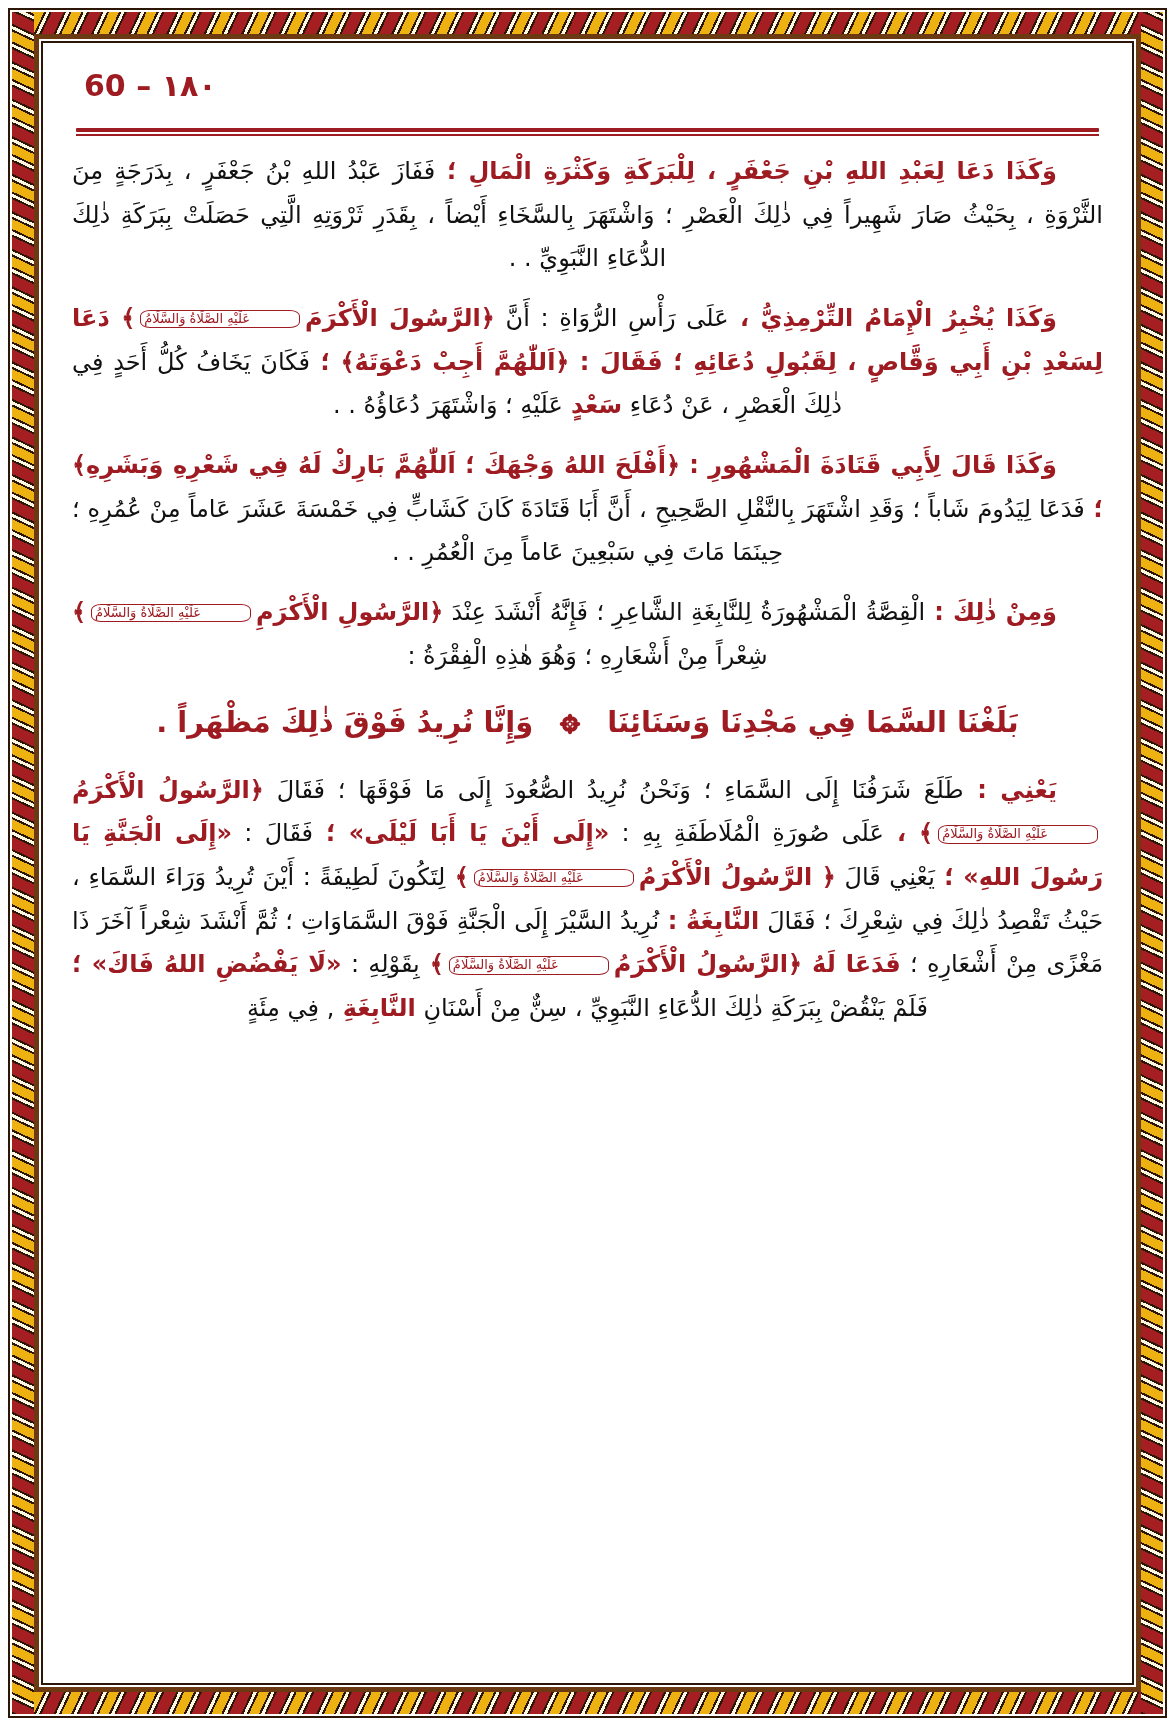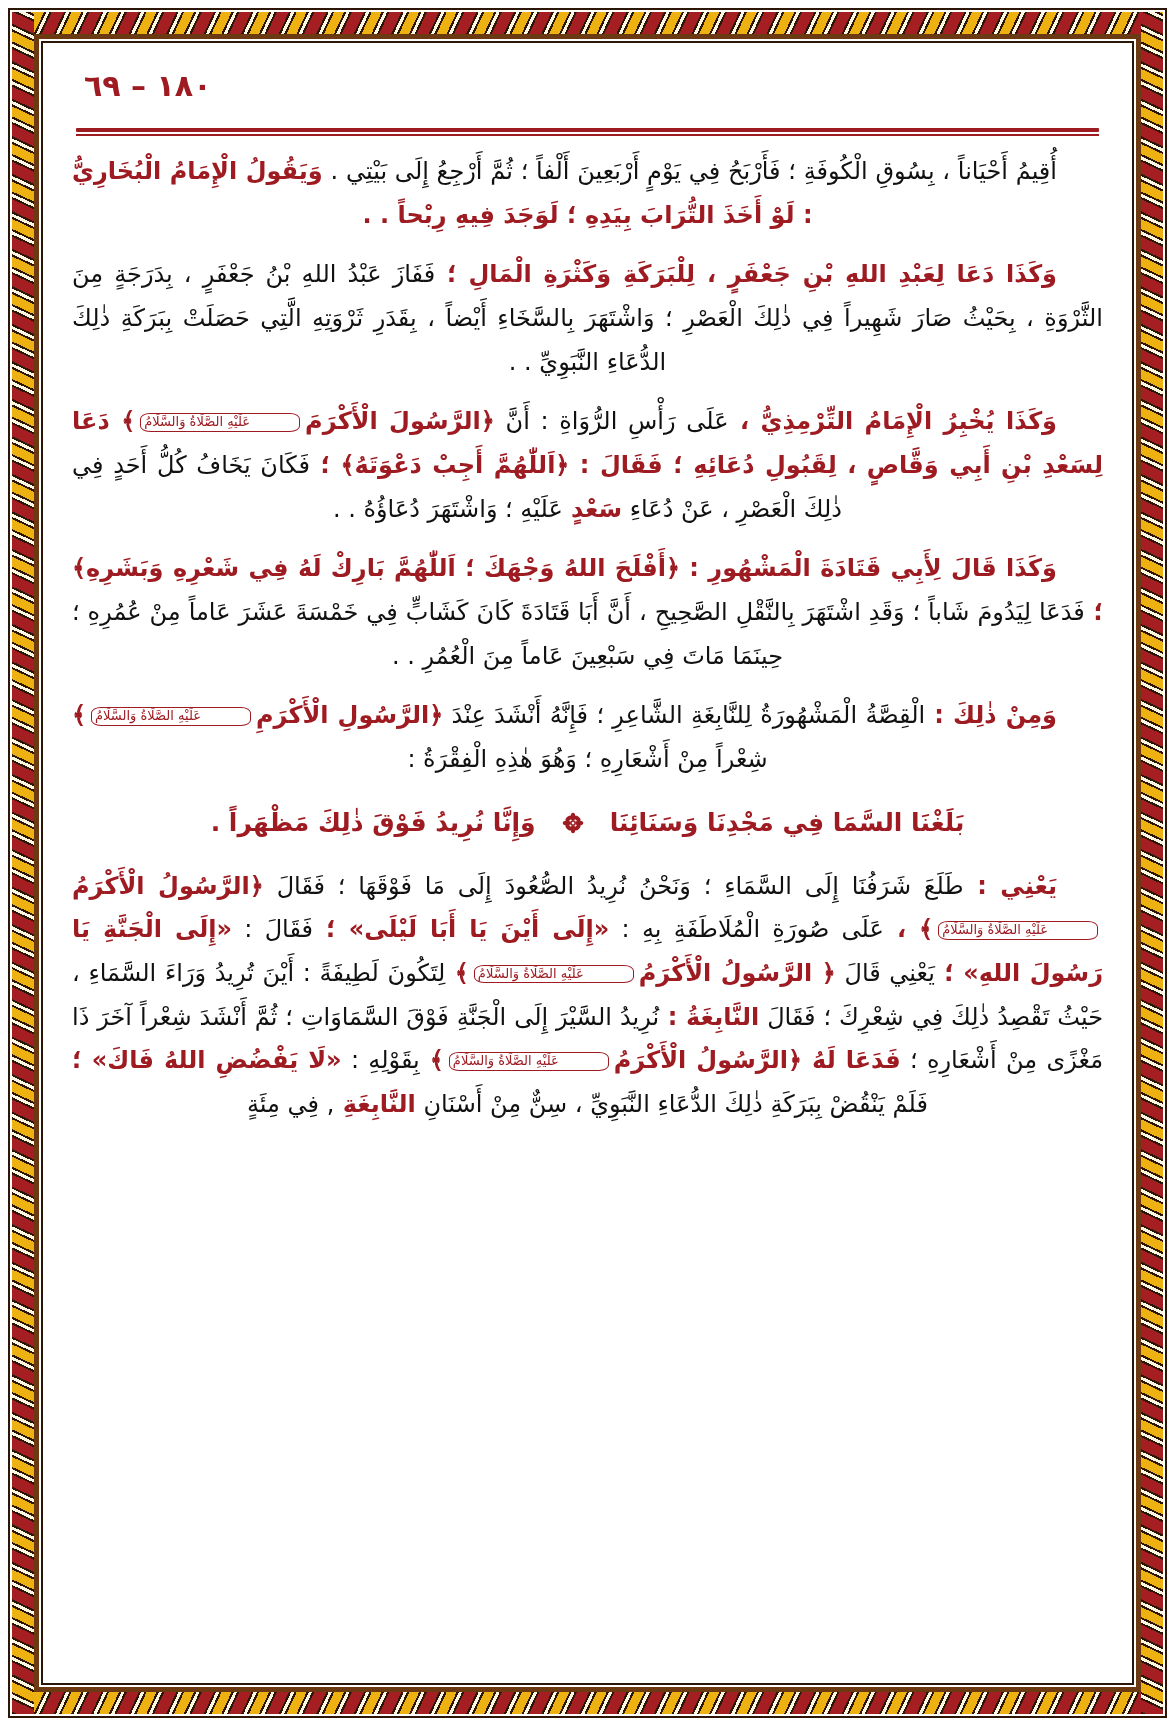--- a/index.html
+++ b/index.html
@@ -149,21 +149,21 @@
   }
 
   .red{color:#9e1b22;font-weight:bold;}
   .blk{color:#111111;}
 
   .poetry{
     direction:rtl;
     text-align:right;
     color:#9e1b22;
     font-weight:bold;
-    font-size:25px;
+    font-size:29px;
     line-height:1.8;
     margin:18px 0 20px 0;
     white-space:nowrap;
   }
   .rosette{
     display:inline-block;
     width:22px;height:22px;
     margin:0 26px;
     vertical-align:-3px;
   }
@@ -202,30 +202,29 @@
     <div class="chain-v"></div>
   </div>
 
   <div class="frame-inner"></div>
   <div class="frame-inner2"></div>
 
   <div class="content">
 
     <div class="header">
       <div class="hdr-spacer"></div>
-      <div class="hdr-pages">١٨٠ – ٦٩</div>
+      <div class="hdr-pages">١٨٠ – 60</div>
     </div>
 
     <div class="rule-wrap">
       <div class="rule-thick"></div>
       <div class="rule-thin"></div>
     </div>
 
     <div class="body-text" id="body-text">
-        <p class="para" id="p1"><span class="blk">أُقِيمُ أَحْيَاناً ، بِسُوقِ الْكُوفَةِ ؛ فَأَرْبَحُ فِي يَوْمٍ أَرْبَعِينَ أَلْفاً ؛ ثُمَّ أَرْجِعُ إِلَى بَيْتِي . </span><span class="red">وَيَقُولُ الْإِمَامُ الْبُخَارِيُّ : لَوْ أَخَذَ التُّرَابَ بِيَدِهِ ؛ لَوَجَدَ فِيهِ رِبْحاً . .</span></p>
         <p class="para" id="p2"><span class="red">وَكَذَا دَعَا لِعَبْدِ اللهِ بْنِ جَعْفَرٍ ، لِلْبَرَكَةِ وَكَثْرَةِ الْمَالِ ؛ </span><span class="blk">فَفَازَ عَبْدُ اللهِ بْنُ جَعْفَرٍ ، بِدَرَجَةٍ مِنَ الثَّرْوَةِ ، بِحَيْثُ صَارَ شَهِيراً فِي ذٰلِكَ الْعَصْرِ ؛ وَاشْتَهَرَ بِالسَّخَاءِ أَيْضاً ، بِقَدَرِ ثَرْوَتِهِ الَّتِي حَصَلَتْ بِبَرَكَةِ ذٰلِكَ الدُّعَاءِ النَّبَوِيِّ . .</span></p>
         <p class="para" id="p4"><span class="red">وَكَذَا يُخْبِرُ الْإِمَامُ التِّرْمِذِيُّ ، </span><span class="blk">عَلَى رَأْسِ الرُّوَاةِ : أَنَّ </span><span class="red">﴿الرَّسُولَ الْأَكْرَمَ</span><span class="honorific">عَلَيْهِ الصَّلَاةُ وَالسَّلَامُ</span><span class="red">﴾ دَعَا لِسَعْدِ بْنِ أَبِي وَقَّاصٍ ، لِقَبُولِ دُعَائِهِ ؛ فَقَالَ : ﴿اَللّٰهُمَّ أَجِبْ دَعْوَتَهُ﴾ ؛ </span><span class="blk">فَكَانَ يَخَافُ كُلُّ أَحَدٍ فِي ذٰلِكَ الْعَصْرِ ، عَنْ دُعَاءِ </span><span class="red">سَعْدٍ </span><span class="blk">عَلَيْهِ ؛ وَاشْتَهَرَ دُعَاؤُهُ . .</span></p>
         <p class="para" id="p5"><span class="red">وَكَذَا قَالَ لِأَبِي قَتَادَةَ الْمَشْهُورِ : ﴿أَفْلَحَ اللهُ وَجْهَكَ ؛ اَللّٰهُمَّ بَارِكْ لَهُ فِي شَعْرِهِ وَبَشَرِهِ﴾ ؛ </span><span class="blk">فَدَعَا لِيَدُومَ شَاباً ؛ وَقَدِ اشْتَهَرَ بِالنَّقْلِ الصَّحِيحِ ، أَنَّ أَبَا قَتَادَةَ كَانَ كَشَابٍّ فِي خَمْسَةَ عَشَرَ عَاماً مِنْ عُمُرِهِ ؛ حِينَمَا مَاتَ فِي سَبْعِينَ عَاماً مِنَ الْعُمُرِ . .</span></p>
         <p class="para" id="p6"><span class="red">وَمِنْ ذٰلِكَ : </span><span class="blk">الْقِصَّةُ الْمَشْهُورَةُ لِلنَّابِغَةِ الشَّاعِرِ ؛ فَإِنَّهُ أَنْشَدَ عِنْدَ </span><span class="red">﴿الرَّسُولِ الْأَكْرَمِ</span><span class="honorific">عَلَيْهِ الصَّلَاةُ وَالسَّلَامُ</span><span class="red">﴾ </span><span class="blk">شِعْراً مِنْ أَشْعَارِهِ ؛ وَهُوَ هٰذِهِ الْفِقْرَةُ :</span></p>
         <div class="poetry"><span>بَلَغْنَا السَّمَا فِي مَجْدِنَا وَسَنَائِنَا</span><span class="rosette">
 <svg viewBox="0 0 24 24" width="22" height="22" aria-hidden="true">
   <g fill="#9e1b22">
     <circle cx="12" cy="12" r="3.1"></circle>
     <g>
       <ellipse cx="12" cy="5.2" rx="2.5" ry="4.4"></ellipse>

